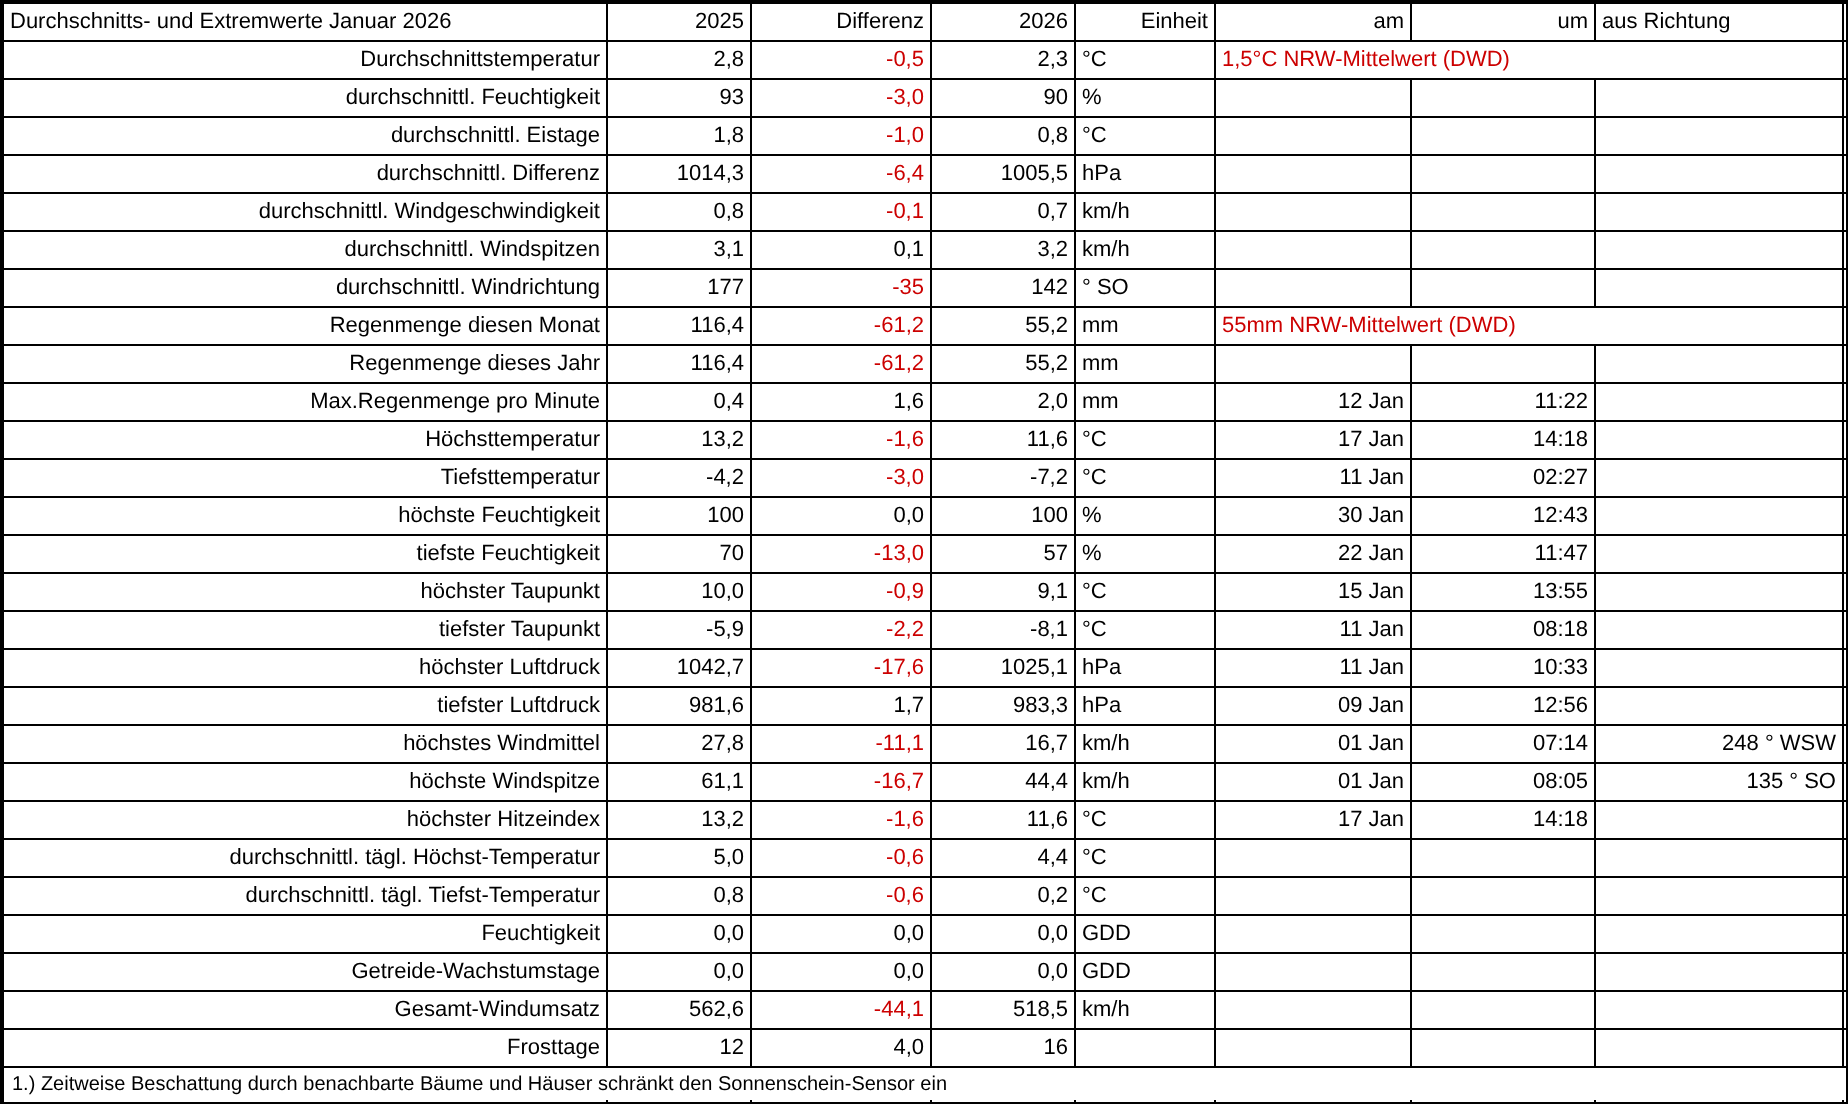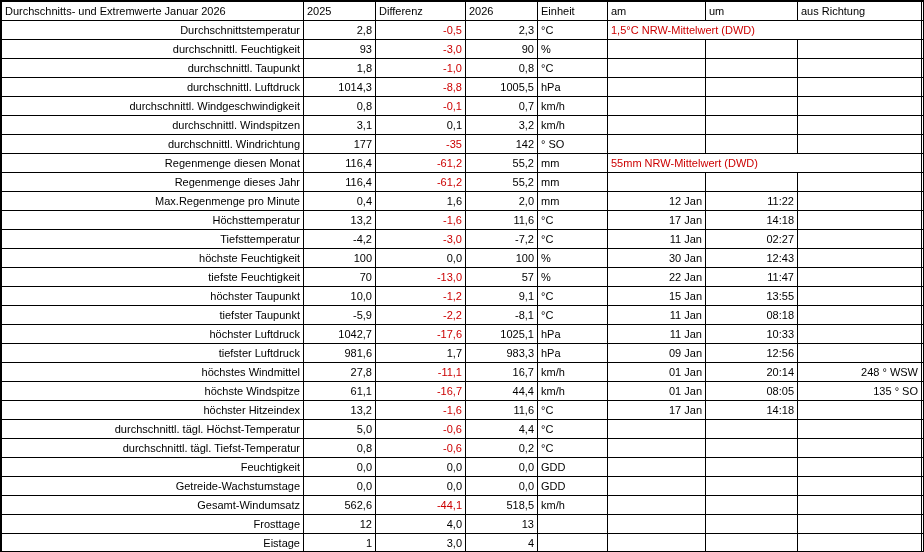--- a/index.html
+++ b/index.html
@@ -45,21 +45,21 @@
   col.c-diff  { width: 90px; }
   col.c-y2    { width: 72px; }
   col.c-unit  { width: 70px; }
   col.c-am    { width: 98px; }
   col.c-um    { width: 92px; }
   col.c-dir   { width: 124px; }
   col.c-last  { width: 100px; }
 
   .hdr {
     font-weight: bold;
-    text-align: left;
+    text-align: right;
   }
   .hdr-left {
     font-weight: bold;
     text-align: left;
     padding-left: 6px;
   }
   .right { text-align: right; }
   .left  { text-align: left; }
   .center{ text-align: left; }
   .red   { color: #cc0000; }
@@ -123,34 +123,34 @@
           <td class="right">93</td>
           <td class="right red">-3,0</td>
           <td class="right">90</td>
           <td class="left">%</td>
           <td class="right"></td>
           <td class="right"></td>
           <td class="right"></td>
           <td class="left"></td>
         </tr>
         <tr>
-          <td class="right">durchschnittl. Taupunkt</td>
+          <td class="right">durchschnittl. Eistage</td>
           <td class="right">1,8</td>
           <td class="right red">-1,0</td>
           <td class="right">0,8</td>
           <td class="left">°C</td>
           <td class="right"></td>
           <td class="right"></td>
           <td class="right"></td>
           <td class="left"></td>
         </tr>
         <tr>
-          <td class="right">durchschnittl. Luftdruck</td>
+          <td class="right">durchschnittl. Differenz</td>
           <td class="right">1014,3</td>
-          <td class="right red">-8,8</td>
+          <td class="right red">-6,4</td>
           <td class="right">1005,5</td>
           <td class="left">hPa</td>
           <td class="right"></td>
           <td class="right"></td>
           <td class="right"></td>
           <td class="left"></td>
         </tr>
         <tr>
           <td class="right">durchschnittl. Windgeschwindigkeit</td>
           <td class="right">0,8</td>
@@ -255,21 +255,21 @@
           <td class="right">57</td>
           <td class="left">%</td>
           <td class="right">22 Jan</td>
           <td class="right">11:47</td>
           <td class="right"></td>
           <td class="left"></td>
         </tr>
         <tr>
           <td class="right">höchster Taupunkt</td>
           <td class="right">10,0</td>
-          <td class="right red">-1,2</td>
+          <td class="right red">-0,9</td>
           <td class="right">9,1</td>
           <td class="left">°C</td>
           <td class="right">15 Jan</td>
           <td class="right">13:55</td>
           <td class="right"></td>
           <td class="left"></td>
         </tr>
         <tr>
           <td class="right">tiefster Taupunkt</td>
           <td class="right">-5,9</td>
@@ -303,21 +303,21 @@
           <td class="right"></td>
           <td class="left"></td>
         </tr>
         <tr>
           <td class="right">höchstes Windmittel</td>
           <td class="right">27,8</td>
           <td class="right red">-11,1</td>
           <td class="right">16,7</td>
           <td class="left">km/h</td>
           <td class="right">01 Jan</td>
-          <td class="right">20:14</td>
+          <td class="right">07:14</td>
           <td class="right">248 °  WSW</td>
           <td class="left"></td>
         </tr>
         <tr>
           <td class="right">höchste Windspitze</td>
           <td class="right">61,1</td>
           <td class="right red">-16,7</td>
           <td class="right">44,4</td>
           <td class="left">km/h</td>
           <td class="right">01 Jan</td>
@@ -388,33 +388,34 @@
           <td class="left">km/h</td>
           <td class="right"></td>
           <td class="right"></td>
           <td class="right"></td>
           <td class="left"></td>
         </tr>
         <tr>
           <td class="right">Frosttage</td>
           <td class="right">12</td>
           <td class="right">4,0</td>
-          <td class="right">13</td>
+          <td class="right">16</td>
           <td class="left"></td>
           <td class="right"></td>
           <td class="right"></td>
           <td class="right"></td>
           <td class="left"></td>
         </tr>
         <tr>
           <td class="right">Eistage</td>
           <td class="right">1</td>
           <td class="right">3,0</td>
           <td class="right">4</td>
           <td class="left"></td>
           <td class="right"></td>
           <td class="right"></td>
           <td class="right"></td>
           <td class="left"></td>
         </tr>
       </tbody>
   </table>
+  <div class="footnote">1.) Zeitweise Beschattung durch benachbarte Bäume und Häuser schränkt den Sonnenschein-Sensor ein</div>
 </div>
 
 </body></html>

